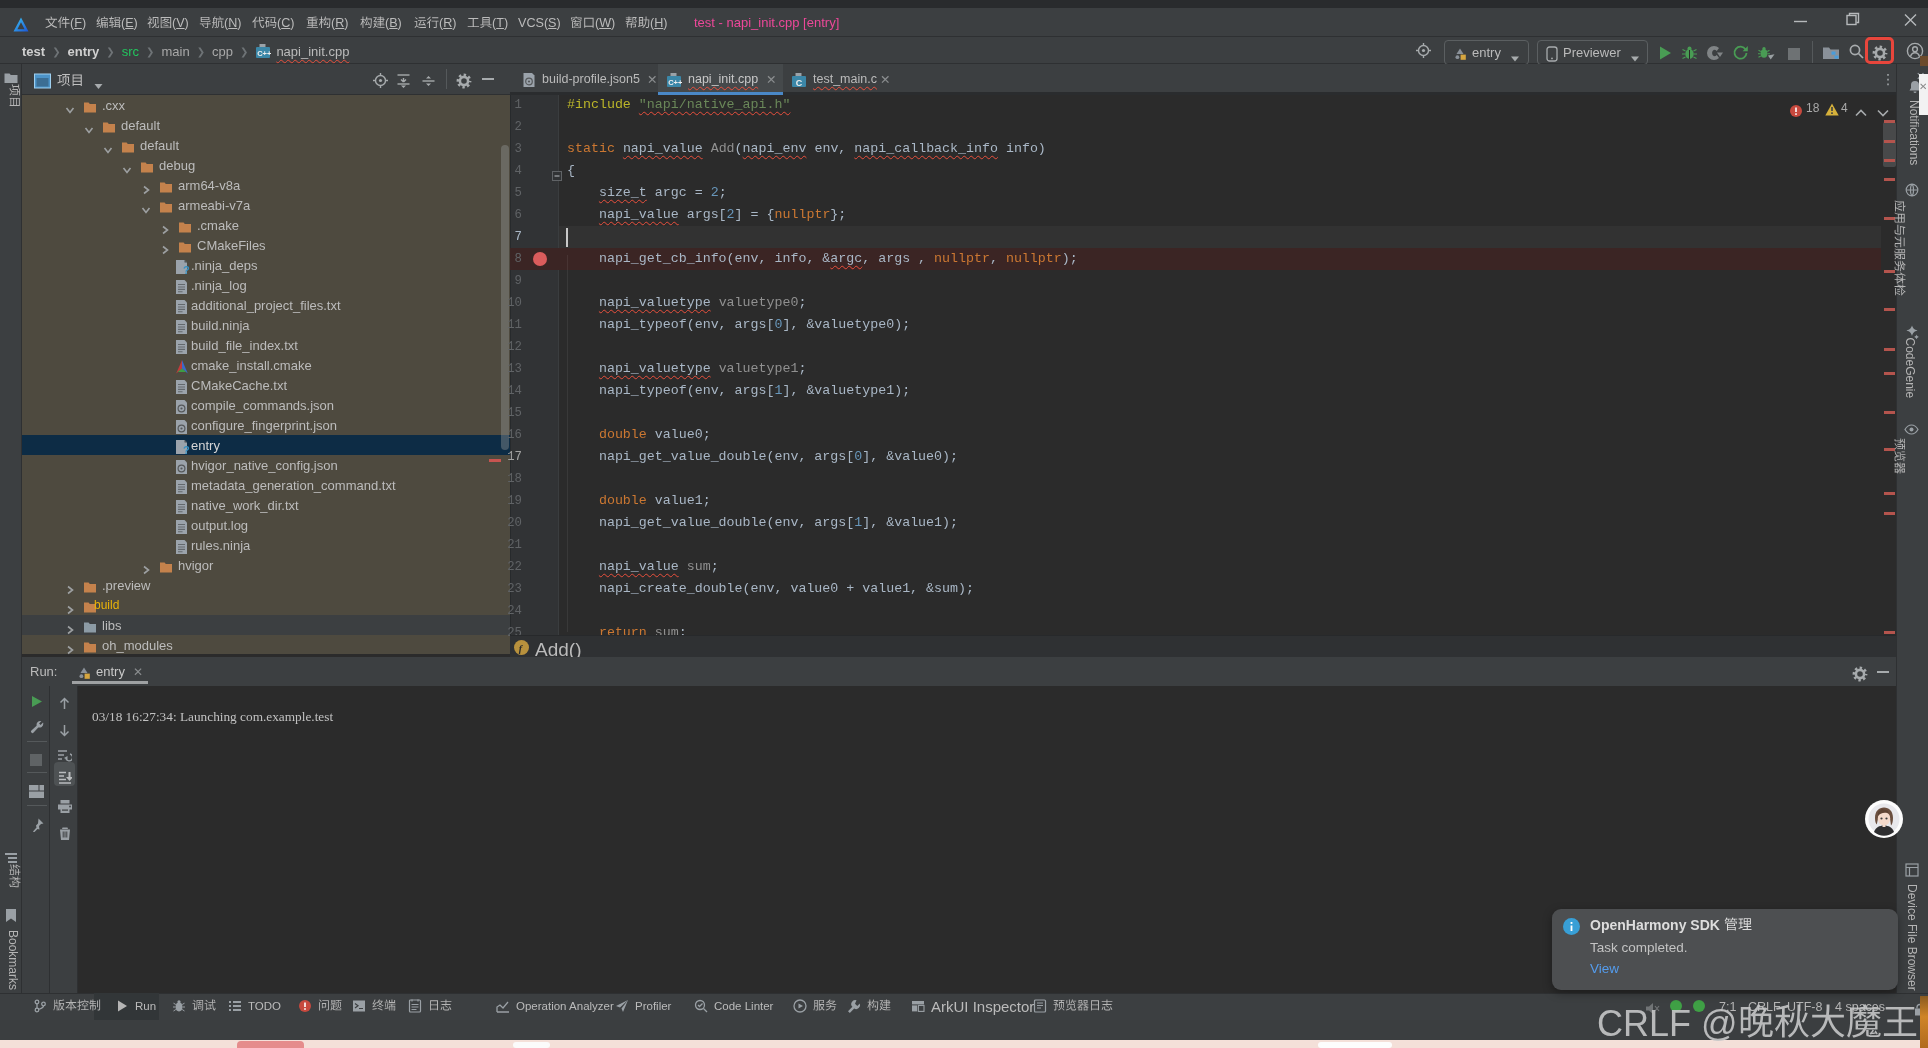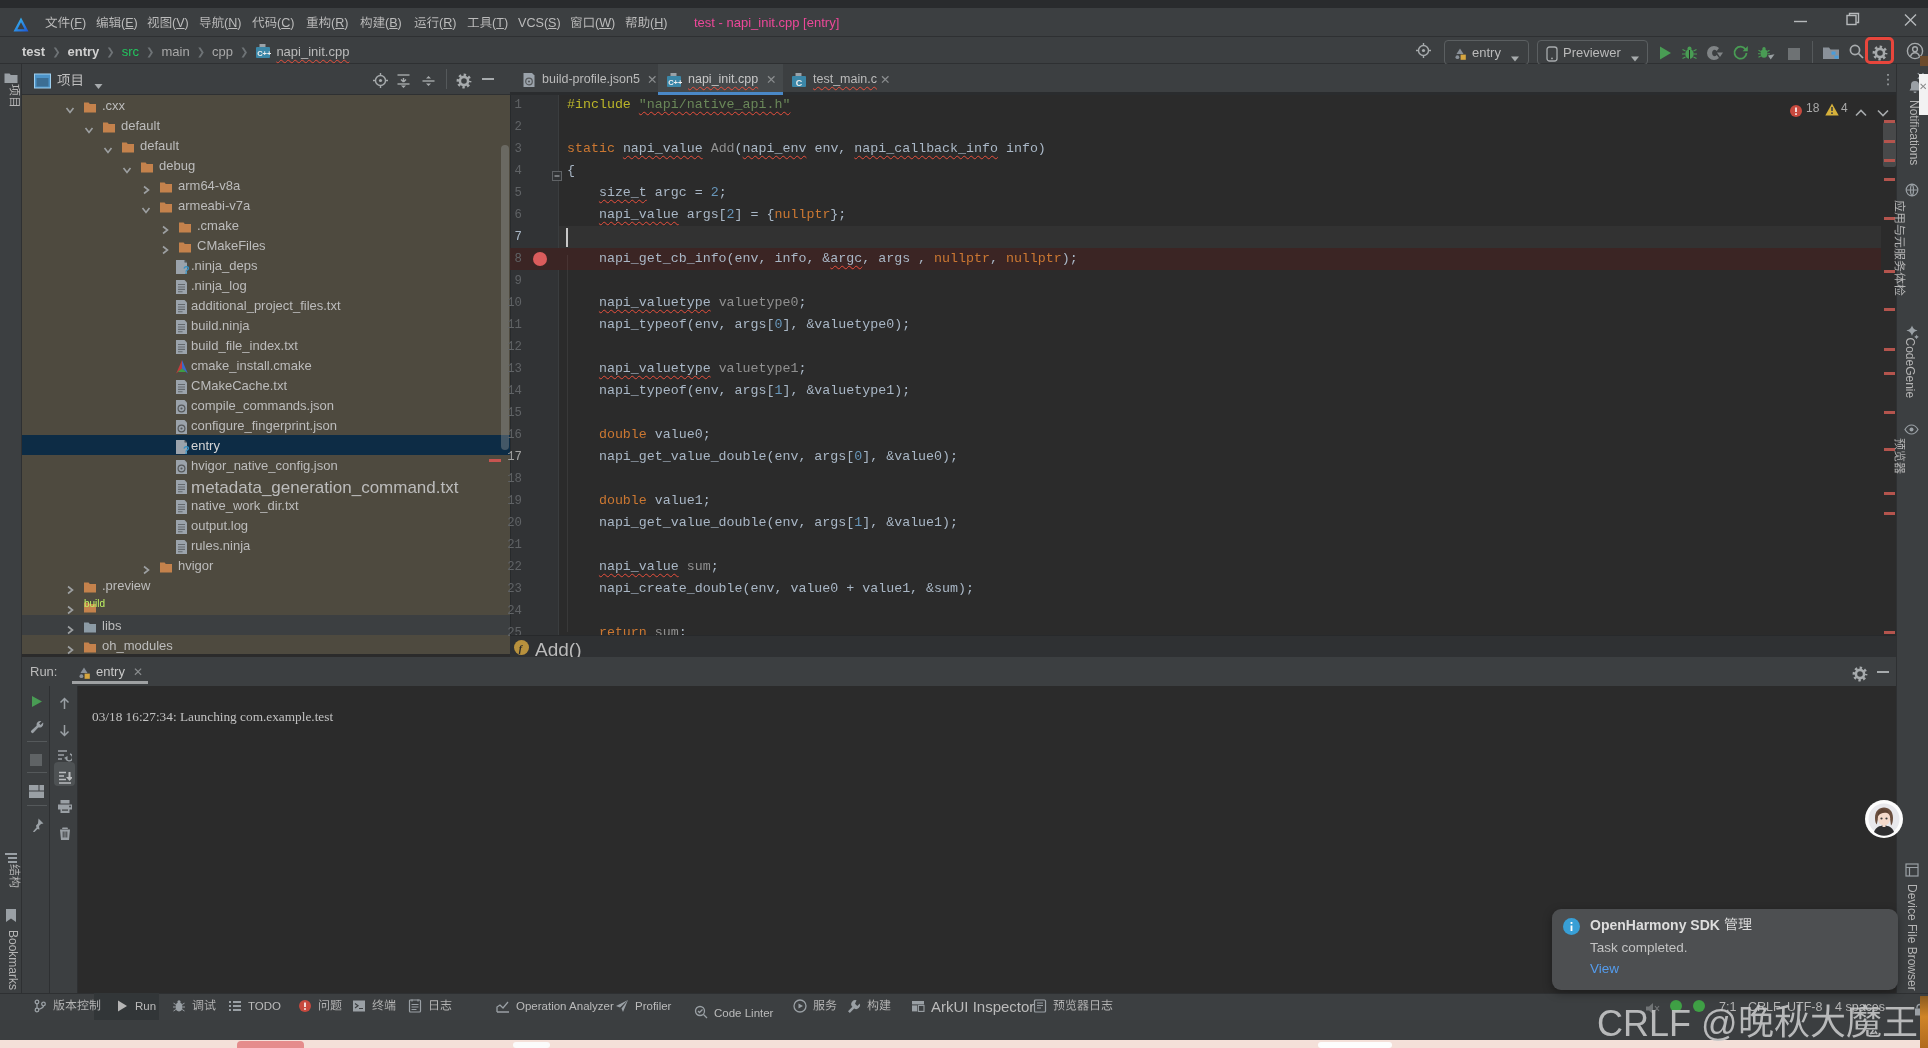--- a/index.html
+++ b/index.html
@@ -401,21 +401,21 @@
 <span class="ab" style="left:174px;top:457px"><svg width="16" height="16" viewBox="0 0 16 16">
       <path fill="#9ba3ab" d="M2 1h8.5l2.5 2.6V15H2z"></path>
       <circle cx="7.5" cy="9.5" r="3.4" fill="none" stroke="#55585a" stroke-width="1.2"></circle>
       <circle cx="7.5" cy="9.5" r="1.1" fill="#55585a"></circle>
     </svg></span>
 <span class="ab" style="left:191px;top:458px;font-size:13px;color:#bcbcbc">hvigor_native_config.json</span>
 <span class="ab" style="left:174px;top:477px"><svg width="15" height="16" viewBox="0 0 15 16">
       <path fill="#9ba3ab" d="M2 1h8.5l2.5 2.6V15H2z"></path>
       <path fill="#64696d" d="M4 5h7v1.1H4zM4 7.4h7v1.1H4zM4 9.8h7v1.1H4zM4 12.2h4.5v1.1H4z"></path>
     </svg></span>
-<span class="ab" style="left:191px;top:478px;font-size:17px;color:#bcbcbc">metadata_generation_command.txt</span>
+<span class="ab" style="left:191px;top:478px;font-size:13px;color:#bcbcbc">metadata_generation_command.txt</span>
 <span class="ab" style="left:174px;top:497px"><svg width="15" height="16" viewBox="0 0 15 16">
       <path fill="#9ba3ab" d="M2 1h8.5l2.5 2.6V15H2z"></path>
       <path fill="#64696d" d="M4 5h7v1.1H4zM4 7.4h7v1.1H4zM4 9.8h7v1.1H4zM4 12.2h4.5v1.1H4z"></path>
     </svg></span>
 <span class="ab" style="left:191px;top:498px;font-size:13px;color:#bcbcbc">native_work_dir.txt</span>
 <span class="ab" style="left:174px;top:517px"><svg width="15" height="16" viewBox="0 0 15 16">
       <path fill="#9ba3ab" d="M2 1h8.5l2.5 2.6V15H2z"></path>
       <path fill="#64696d" d="M4 5h7v1.1H4zM4 7.4h7v1.1H4zM4 9.8h7v1.1H4zM4 12.2h4.5v1.1H4z"></path>
     </svg></span>
 <span class="ab" style="left:191px;top:518px;font-size:13px;color:#bcbcbc">output.log</span>
@@ -440,21 +440,21 @@
       <path fill="#c4824c" d="M1 5h12v1.2H1z"></path>
     </svg></span>
 <span class="ab" style="left:102px;top:578px;font-size:13px;color:#bcbcbc">.preview</span>
 <span class="ab" style="left:65px;top:600px"><svg width="10" height="10" viewBox="0 0 10 10">
       <path fill="none" stroke="#9da0a2" stroke-width="1.6" d="M3 1.5 L7.5 5 L3 8.5"></path>
     </svg></span>
 <span class="ab" style="left:83px;top:597px"><svg width="14" height="16" viewBox="0 0 14 16">
       <path fill="#c4824c" d="M1 3.4h4.6l1.4 1.8H13v8.4H1z"></path>
       <path fill="#c4824c" d="M1 5h12v1.2H1z"></path>
     </svg></span>
-<span class="ab" style="left:84px;top:598px;font-size:10px;color:#bef264">build</span>
+<span class="ab" style="left:94px;top:598px;font-size:12px;color:#eab308">build</span>
 <div class="ab" style="left:22px;top:615px;width:488px;height:20px;background:#3c3f41"></div>
 <span class="ab" style="left:65px;top:620px"><svg width="10" height="10" viewBox="0 0 10 10">
       <path fill="none" stroke="#9da0a2" stroke-width="1.6" d="M3 1.5 L7.5 5 L3 8.5"></path>
     </svg></span>
 <span class="ab" style="left:83px;top:617px"><svg width="14" height="16" viewBox="0 0 14 16">
       <path fill="#8c9ba5" d="M1 3.4h4.6l1.4 1.8H13v8.4H1z"></path>
       <path fill="#8c9ba5" d="M1 5h12v1.2H1z"></path>
     </svg></span>
 <span class="ab" style="left:102px;top:618px;font-size:13px;color:#bcbcbc">libs</span>
 <span class="ab" style="left:65px;top:640px"><svg width="10" height="10" viewBox="0 0 10 10">
@@ -793,21 +793,21 @@
       </g>
     </svg>
     <span style="color:#bbb;font-size:11.5px">Operation Analyzer</span>
   </div>
 <div class="ab" style="left:615px;top:993px;height:26px;display:flex;align-items:center;gap:6px">
     <svg width="14" height="14" viewBox="0 0 14 14">
       <path fill="#9aa0a5" d="M13 1 1 7l4 1.5L13 1 6.5 9.5 8 13z"></path>
     </svg>
     <span style="color:#bbb;font-size:11.5px">Profiler</span>
   </div>
-<div class="ab" style="left:694px;top:993px;height:26px;display:flex;align-items:flex-end;gap:6px">
+<div class="ab" style="left:694px;top:993px;height:26px;display:flex;align-items:center;gap:6px">
     <svg width="14" height="14" viewBox="0 0 14 14">
       <g fill="none" stroke="#9aa0a5" stroke-width="1.3">
         <circle cx="6" cy="6" r="4.5"></circle>
         <path d="M9.5 9.5 13 13"></path>
         <path d="M4 6l1.5 1.5L8.5 4.5"></path>
       </g>
     </svg>
     <span style="color:#bbb;font-size:11.5px">Code Linter</span>
   </div>
 <div class="ab" style="left:793px;top:993px;height:26px;display:flex;align-items:center;gap:6px">

